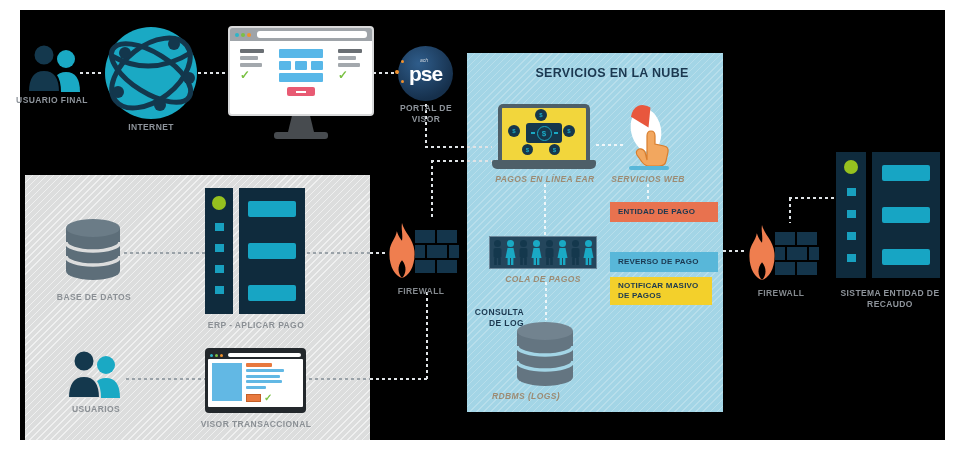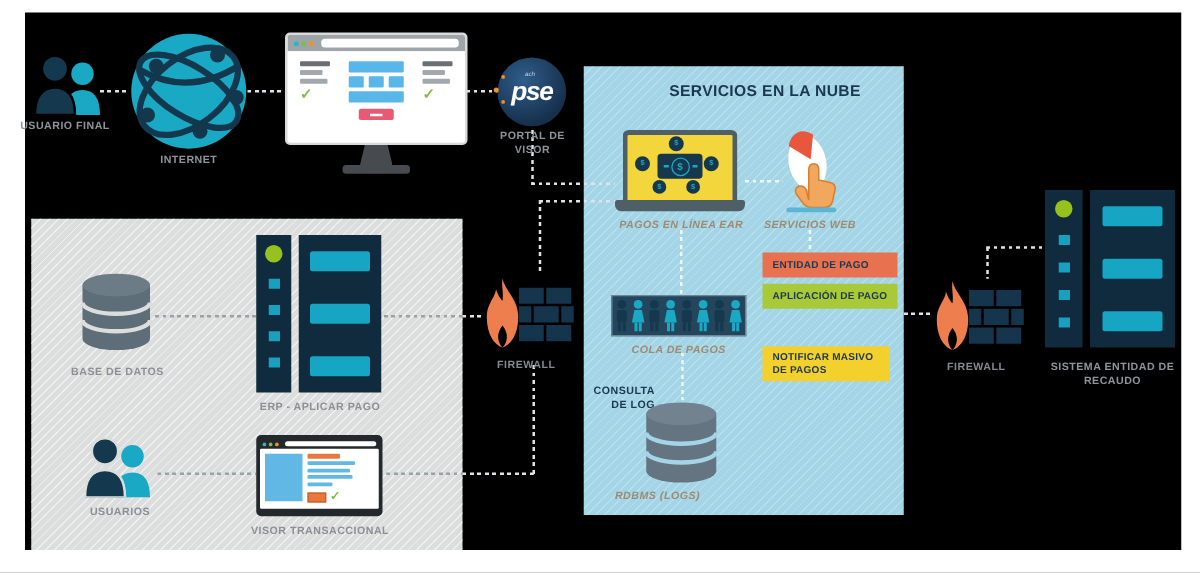--- a/index.html
+++ b/index.html
@@ -37,21 +37,21 @@
   .bluebar{height:9px;background:#58b7e8;border-radius:1px;}
   .bluesq{width:12px;height:9px;background:#58b7e8;border-radius:1px;}
   .pinkbtn{width:28px;height:9px;background:#e85a73;border-radius:2px;margin:2px auto 0;display:flex;align-items:center;justify-content:center;}
   .pinkbtn i{display:block;width:10px;height:2px;background:#fff;}
   .mon-stand{width:26px;height:16px;background:#474b4f;margin:0 auto;clip-path:polygon(15% 0,85% 0,100% 100%,0 100%);}
   .mon-base{width:54px;height:7px;background:#474b4f;border-radius:3px;margin:0 auto;}
   
   .pse{left:398px;top:46px;width:55px;height:55px;border-radius:50%;
        background:radial-gradient(circle at 38% 32%,#2f5d8b,#16304c 72%);
        display:flex;align-items:center;justify-content:center;}
-  .pse-txt{color:#fff;font-size:21px;font-weight:bold;font-style:italic;letter-spacing:-1px;}
+  .pse-txt{color:#fff;font-size:21px;font-weight:bold;letter-spacing:-1px;}
   .pse-ach{position:absolute;top:11px;left:22px;color:#cfd6dd;font-size:5px;font-style:italic;}
   .pse-dot{position:absolute;width:4px;height:4px;border-radius:50%;background:#f0912d;}
   
   .laptop{left:492px;top:104px;width:104px;}
   .lap-screen{width:84px;height:52px;margin:0 auto;background:#f2d63c;border:4px solid #4e5f68;border-bottom:none;border-radius:5px 5px 0 0;position:relative;}
   .lap-base{width:104px;height:9px;background:#4e5f68;border-radius:2px 2px 5px 5px;}
   .coin{position:absolute;border-radius:50%;background:#16374c;color:#1aa9c4;font-weight:bold;display:flex;align-items:center;justify-content:center;}
   .bill{position:absolute;left:24px;top:15px;width:36px;height:20px;background:#16374c;border-radius:3px;display:flex;align-items:center;justify-content:center;gap:2px;}
   .bill i{display:block;width:4px;height:2px;background:#1aa9c4;}
   .bill .bc{width:13px;height:13px;border:1.5px solid #1aa9c4;border-radius:50%;background:#16374c;color:#1aa9c4;font-size:8px;font-weight:bold;display:flex;align-items:center;justify-content:center;}
@@ -220,22 +220,22 @@
     <ellipse cx="21" cy="28" rx="15" ry="22" fill="#ffffff" transform="rotate(-12 21 28)"></ellipse>
     <path d="M9,12 A15,22 -12 0 1 30,7 L24,26 Z" fill="#e8573d" transform="rotate(-12 21 28)"></path>
     <path d="M22,58 L22,34 Q22,29 26,29 Q30,29 30,34 L30,42 L39,44 Q44,45 43,50 L41,59 Q40,64 34,64 L24,64 Q20,64 17,60 L12,53 Q10,49 14,47 Q18,46 20,50 Z" fill="#f2a75f" stroke="#d87e2e" stroke-width="1.2"></path>
     <rect x="4" y="64" width="40" height="4" rx="2" fill="#58b7d9"></rect>
   </svg>
   <div class="abs lbl lbl-warm" style="left:600px;top:174px;width:96px;">SERVICIOS WEB</div>
 
   <div class="abs svc" style="top:202px;height:20px;background:#e8724f;">
       <span>ENTIDAD DE PAGO</span>
     </div>
-  <div class="abs svc" style="top:227px;height:20px;background:#a9c938;">
-      <span>APLICACIÓN DE PAGO</span>
+  <div class="abs svc" style="top:252px;height:20px;background:#58b7d9;">
+      <span>REVERSO DE PAGO</span>
     </div>
   <div class="abs svc" style="top:277px;height:28px;background:#f3d02b;width:102px;">
       <span>NOTIFICAR MASIVO DE PAGOS</span>
     </div>
 
   <div class="abs queue">
     <svg width="11" height="26" viewBox="0 0 11 26">
         <circle cx="5.5" cy="3.5" r="3.5" fill="#14384d"></circle>
         <rect x="1.5" y="8" width="8" height="10" rx="2" fill="#14384d"></rect>
         <rect x="2.2" y="18" width="2.6" height="7" fill="#14384d"></rect>

